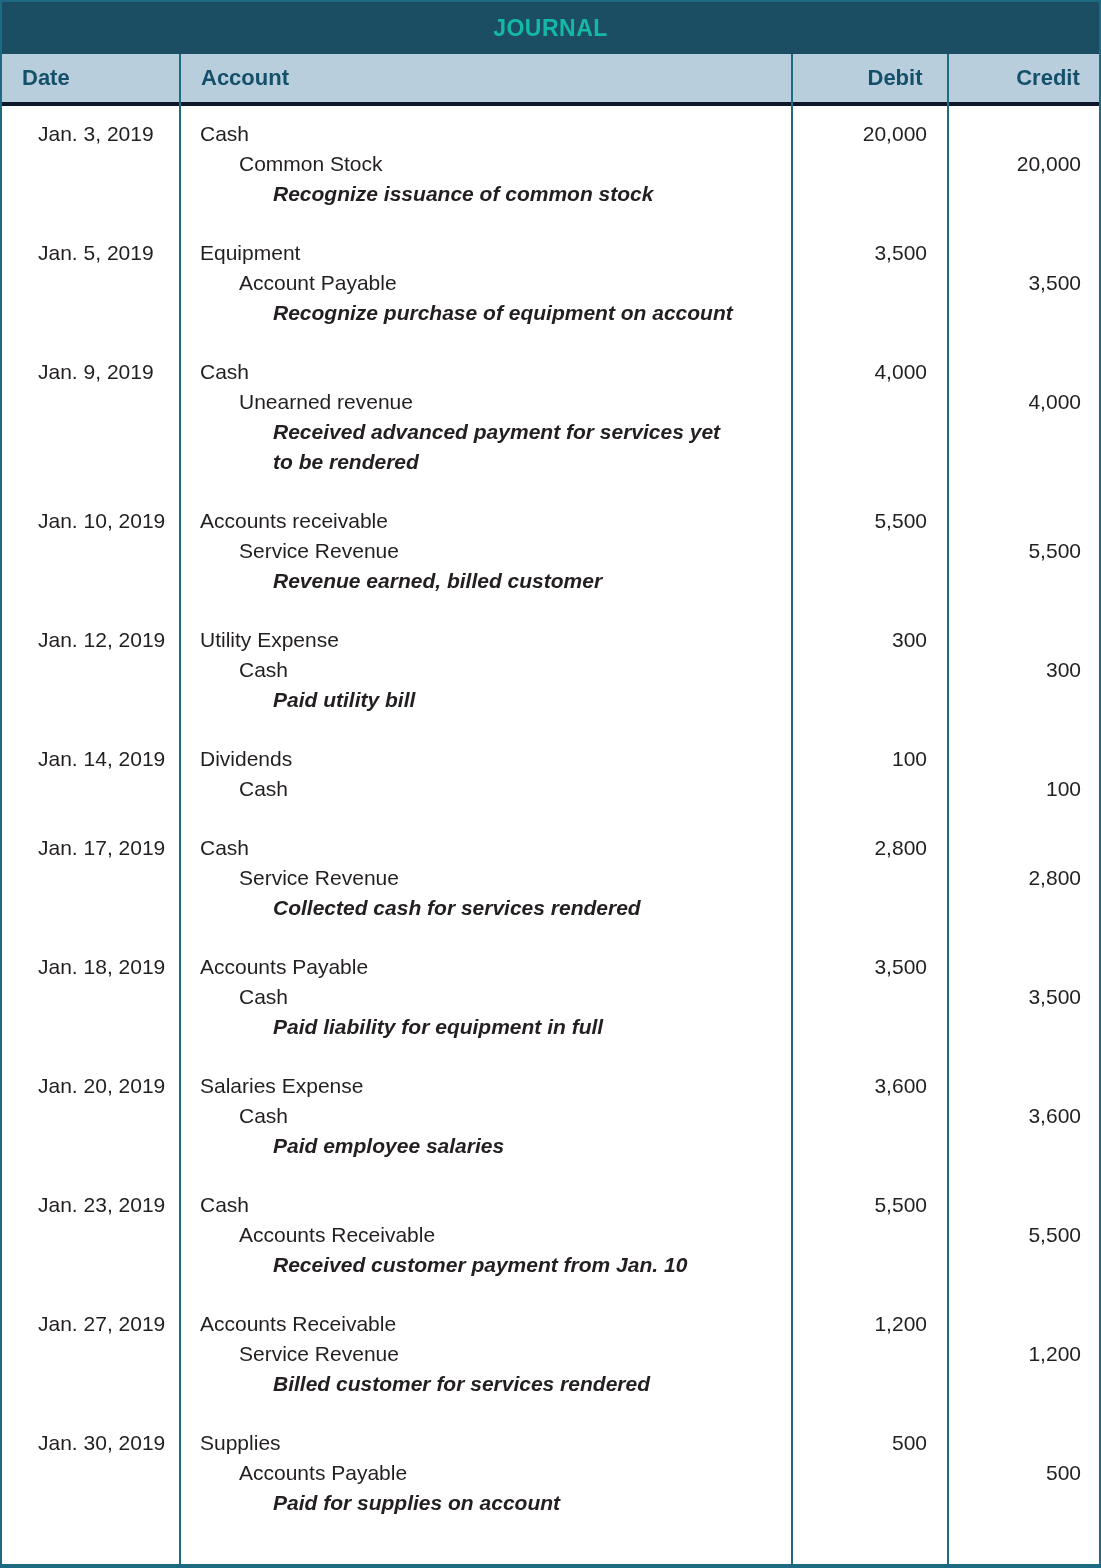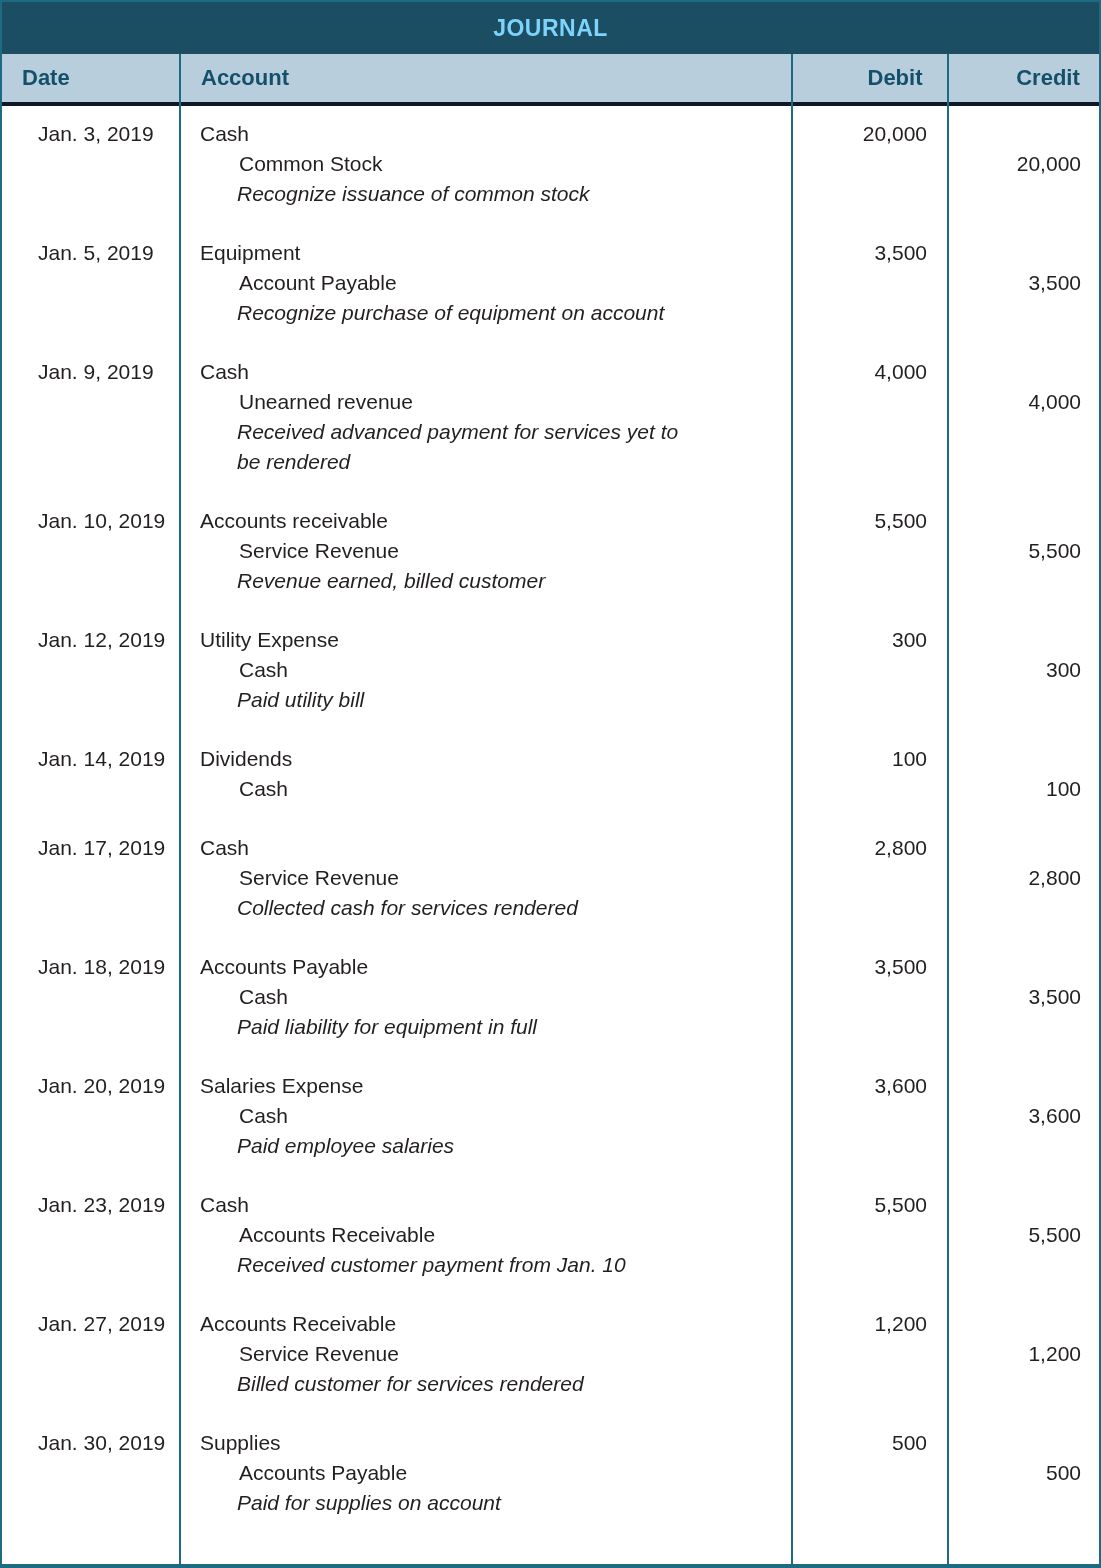--- a/index.html
+++ b/index.html
@@ -15,21 +15,21 @@
     border-bottom-width: 4px;
     background: #ffffff;
     font-family: "Liberation Sans", sans-serif;
     color: #231f20;
     display: flex;
     flex-direction: column;
     overflow: hidden;
   }
   .title-bar {
     background: #1b4e63;
-    color: #7dd3fc;
+    color: #14b8a6;
     height: 52px;
     display: flex;
     align-items: center;
     justify-content: center;
     font-weight: bold;
     font-size: 23px;
     letter-spacing: 0.5px;
     flex: 0 0 auto;
   }
   .grid-area {
@@ -72,22 +72,23 @@
   .line {
     display: grid;
     grid-template-columns: 179px 612px 156px 1fr;
     line-height: 30px;
     font-size: 21px;
   }
   .date-cell { padding-left: 36px; white-space: nowrap; }
   .account-cell { padding-left: 19px; }
   .account-cell.indent { padding-left: 58px; }
   .desc-cell {
-    padding-left: 56px;
+    padding-left: 92px;
     font-style: italic;
+    font-weight: bold;
   }
   .desc-cell .desc-text {
     display: inline-block;
     max-width: 470px;
   }
   .amount-cell { text-align: right; }
   .amount-cell.debit { padding-right: 22px; }
   .amount-cell.credit { padding-right: 18px; }
 </style>
 </head>

